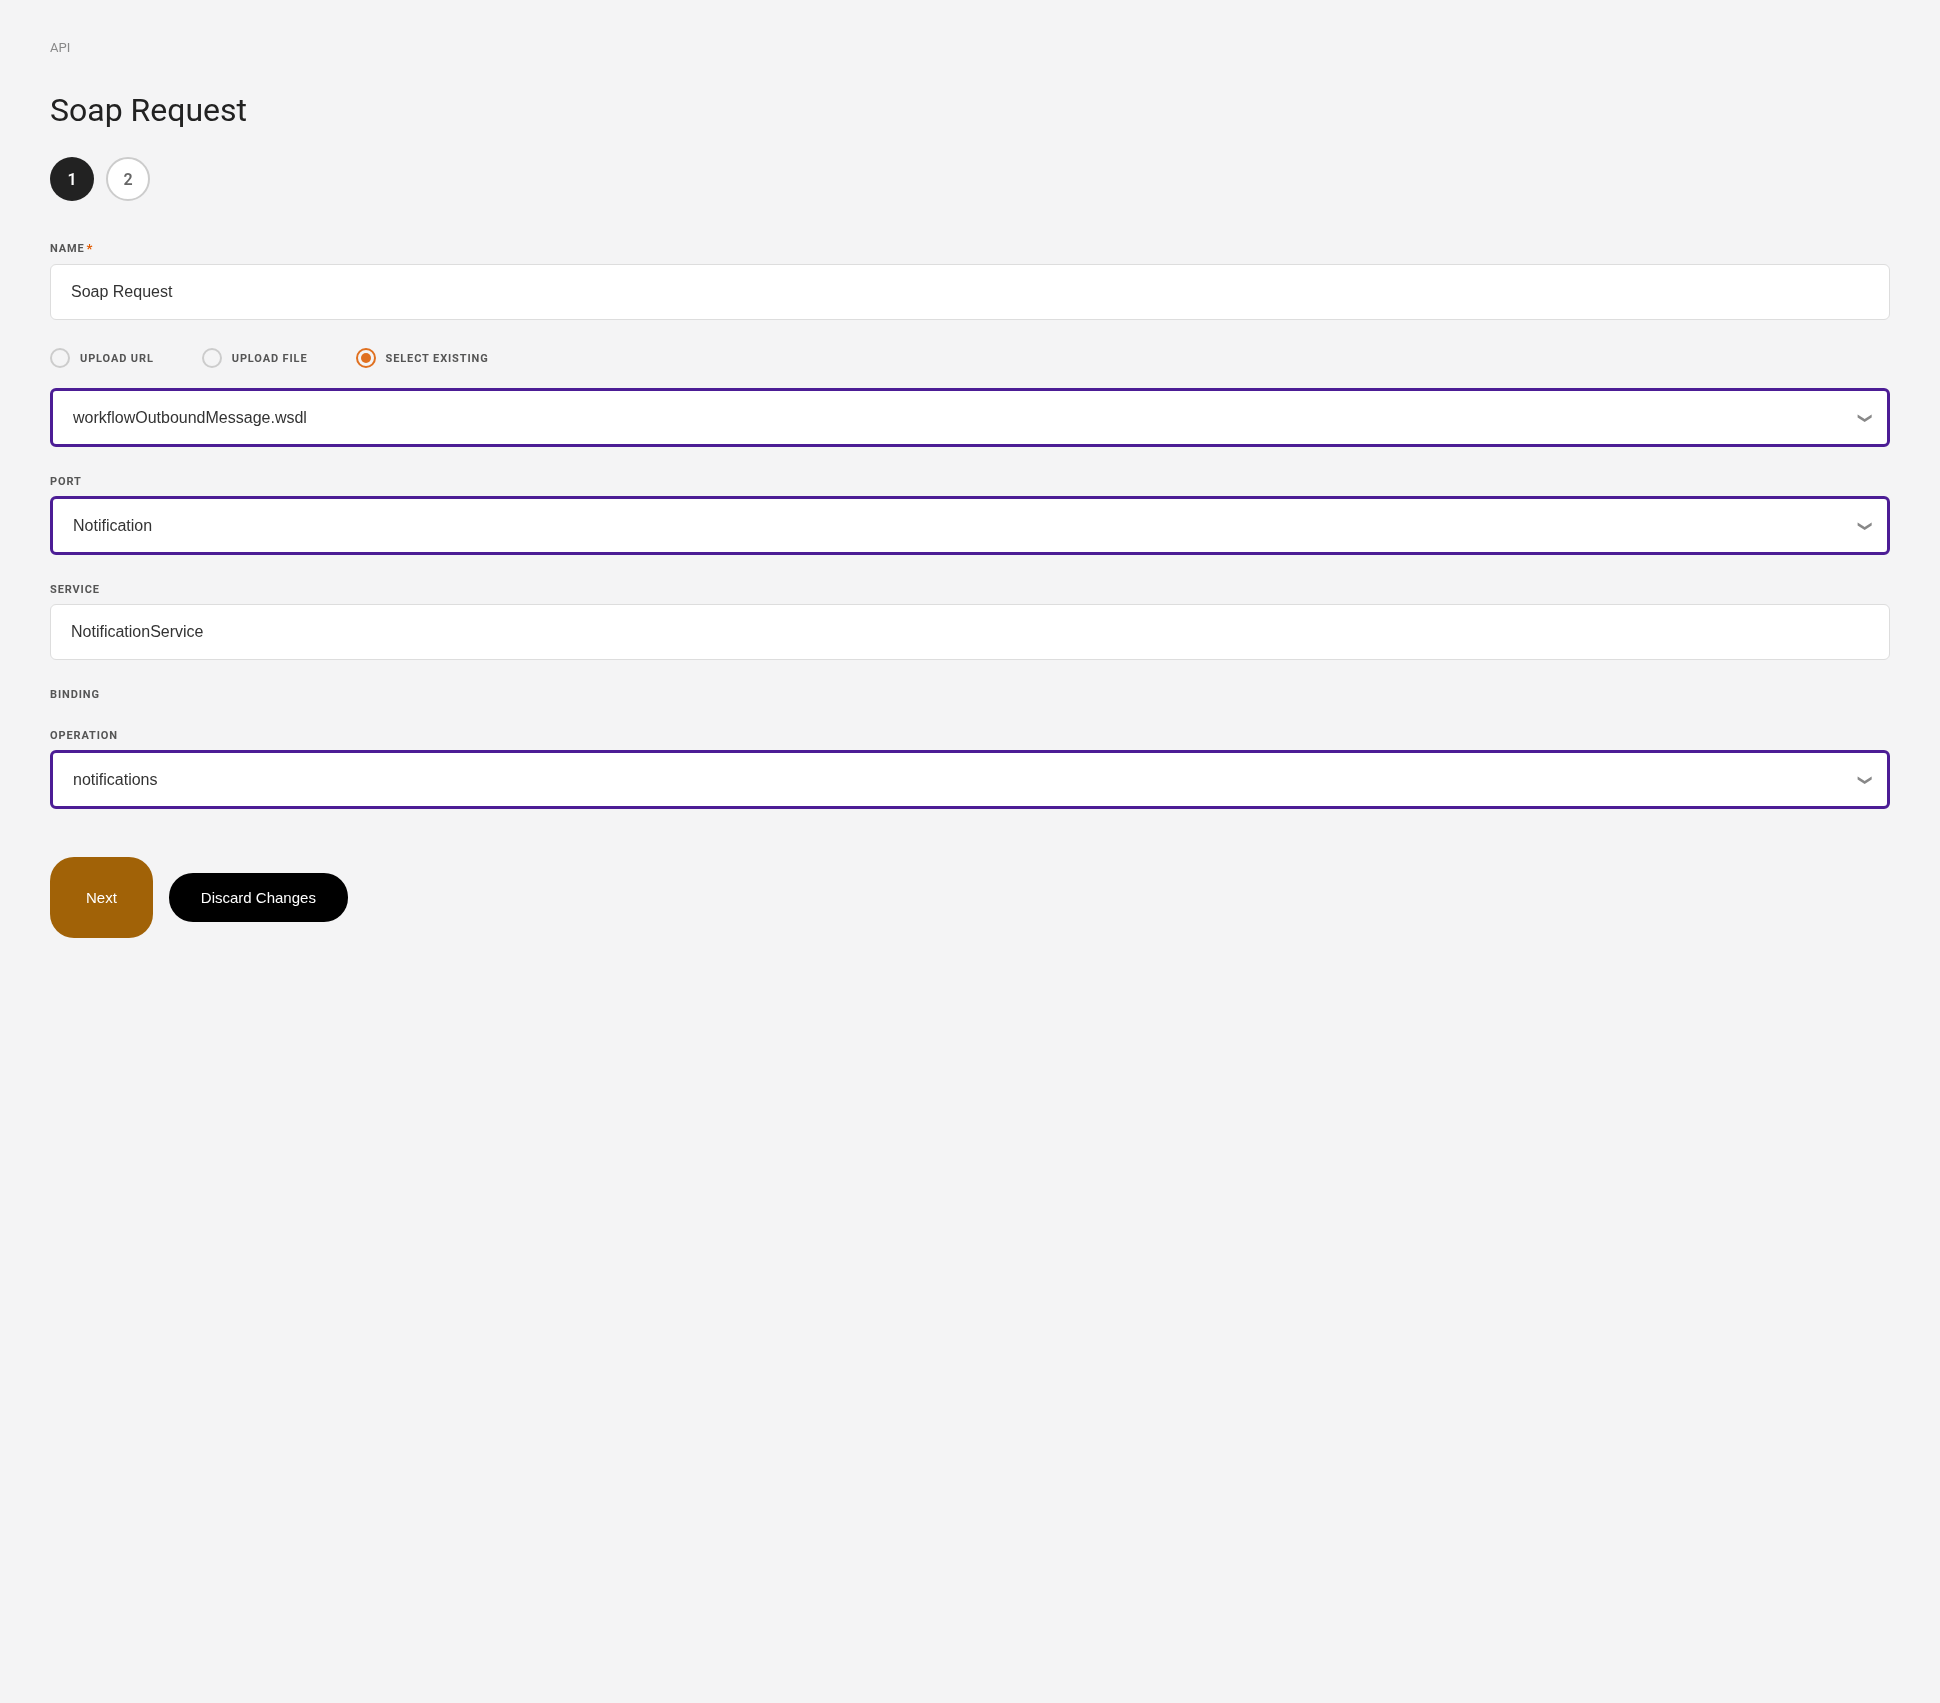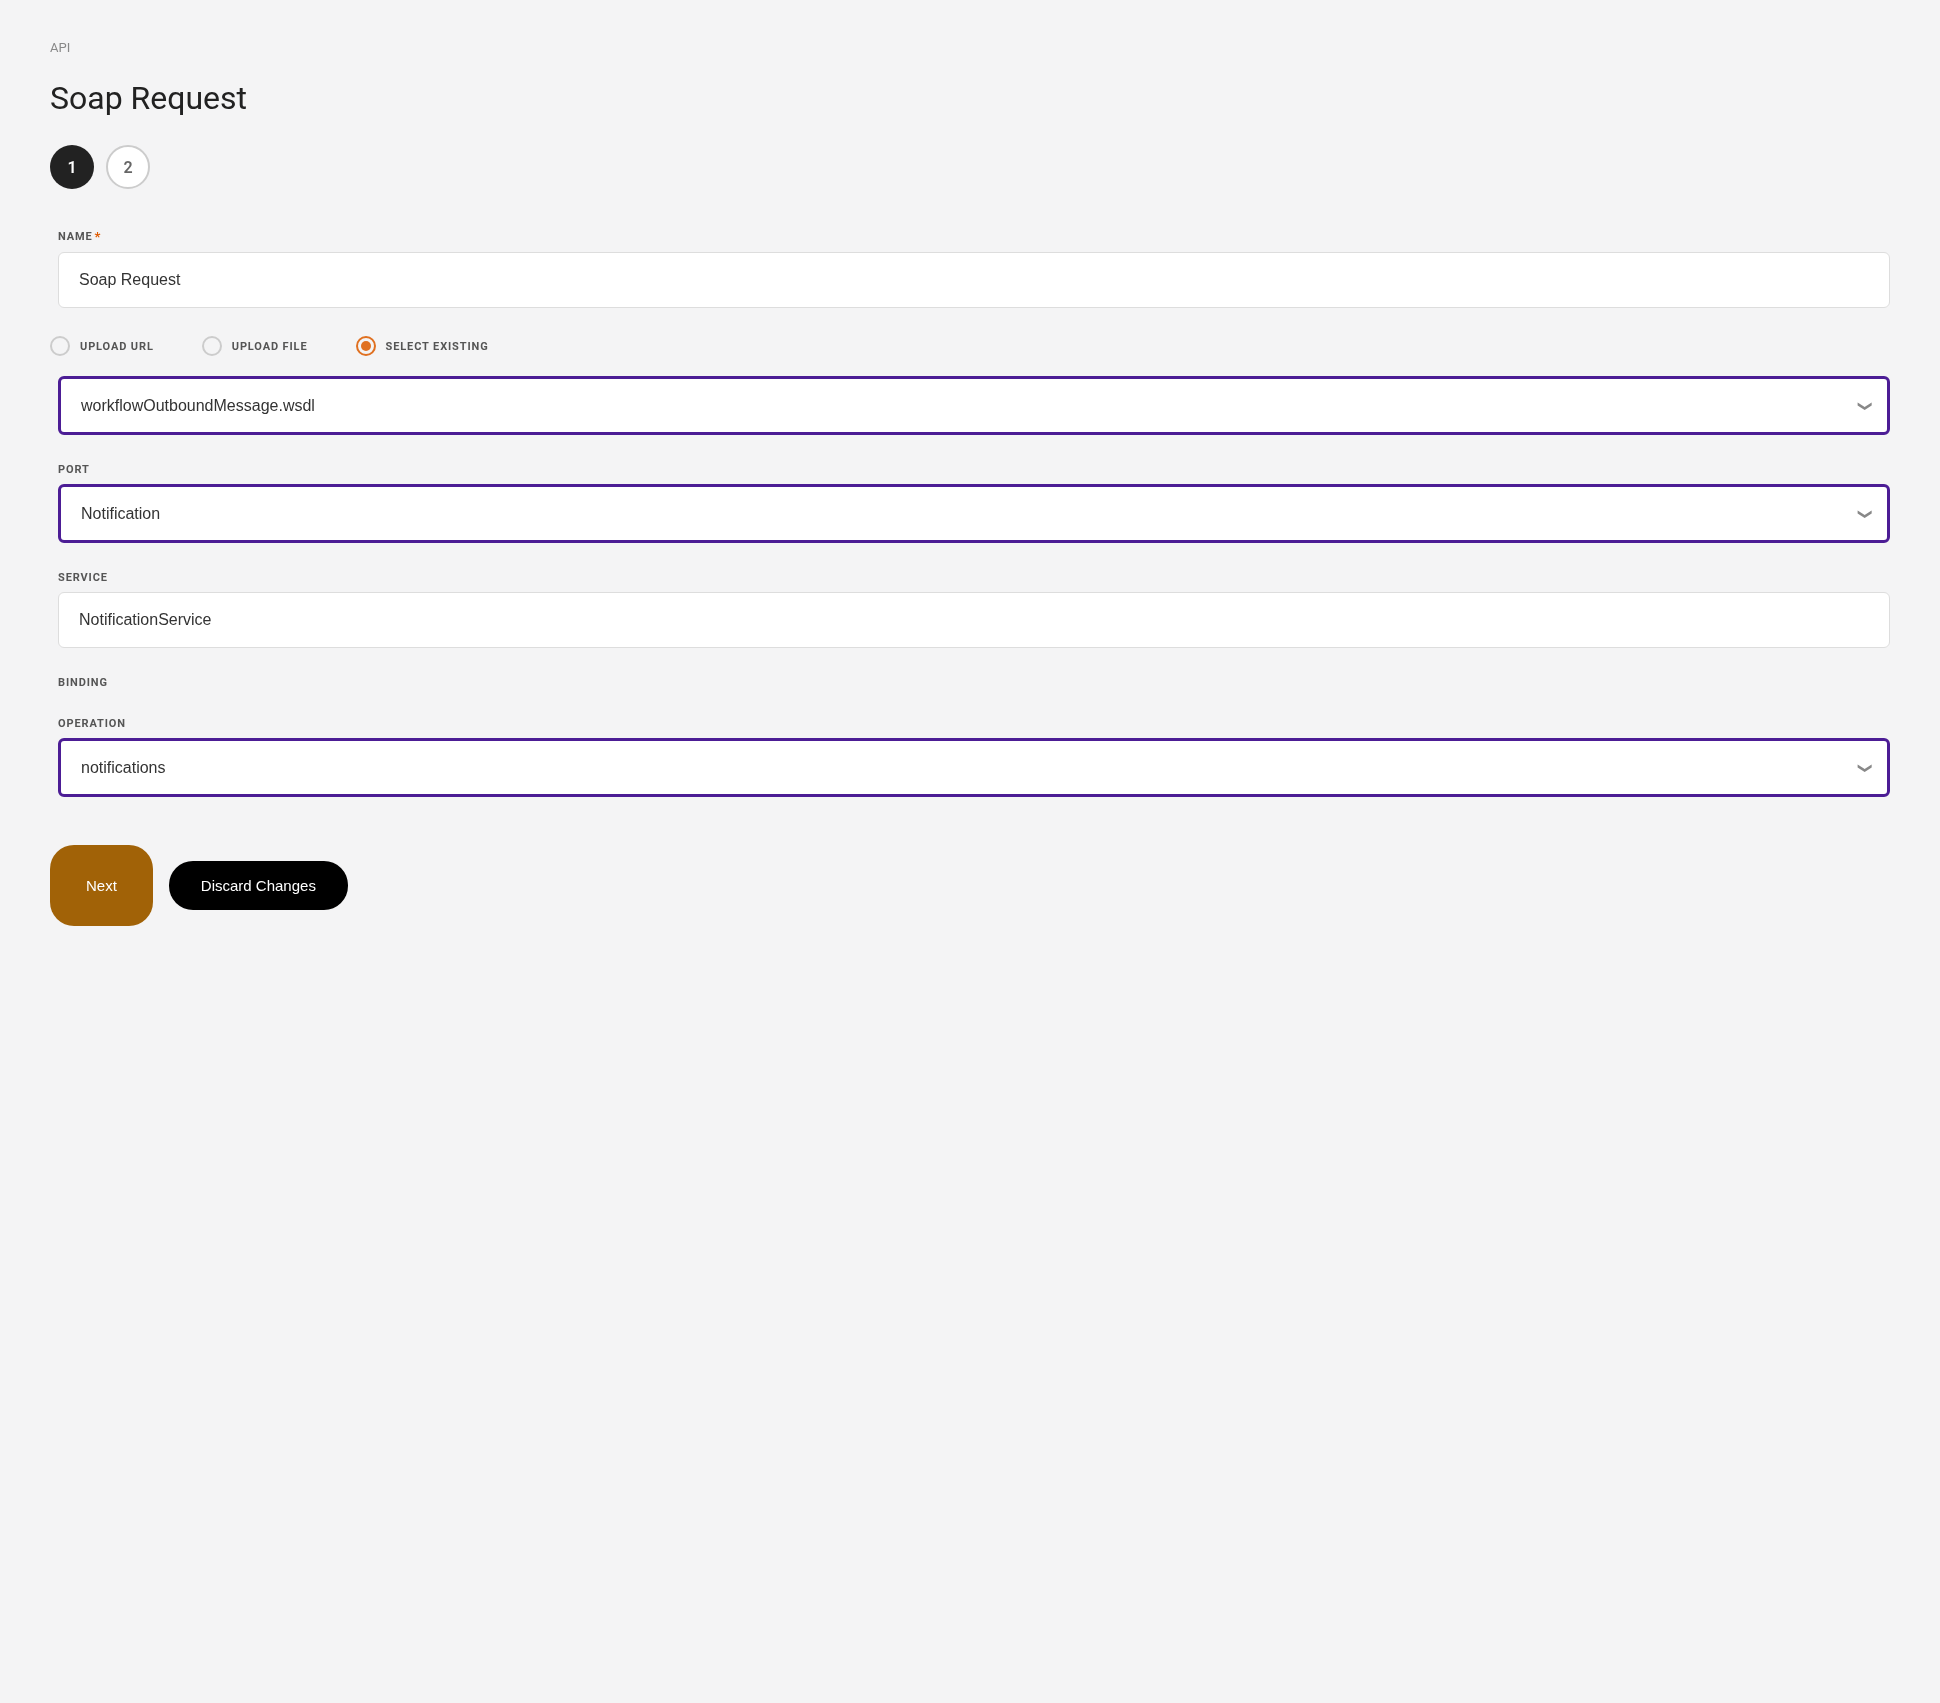--- a/index.html
+++ b/index.html
@@ -12,21 +12,21 @@
       background-color: #f4f4f5;
       font-family: -apple-system, BlinkMacSystemFont, 'Segoe UI', Roboto, sans-serif;
       color: #333;
       min-height: 1703px;
       padding: 40px 50px;
     }
 
     .breadcrumb {
       font-size: 13px;
       color: #888;
-      margin-bottom: 24px;
+      margin-bottom: 36px;
     }
 
     .breadcrumb a {
       color: #888;
       text-decoration: none;
     }
 
     .page-title {
       font-size: 32px;
       font-weight: 400;
@@ -62,21 +62,20 @@
       color: #666;
       border: 2px solid #ccc;
     }
 
     .form-container {
       background: transparent;
     }
 
     .form-group {
       margin-bottom: 28px;
-      margin-left: 8px;
     }
 
     .form-label {
       font-size: 11px;
       font-weight: 700;
       letter-spacing: 0.08em;
       color: #555;
       text-transform: uppercase;
       margin-bottom: 8px;
       display: flex;

